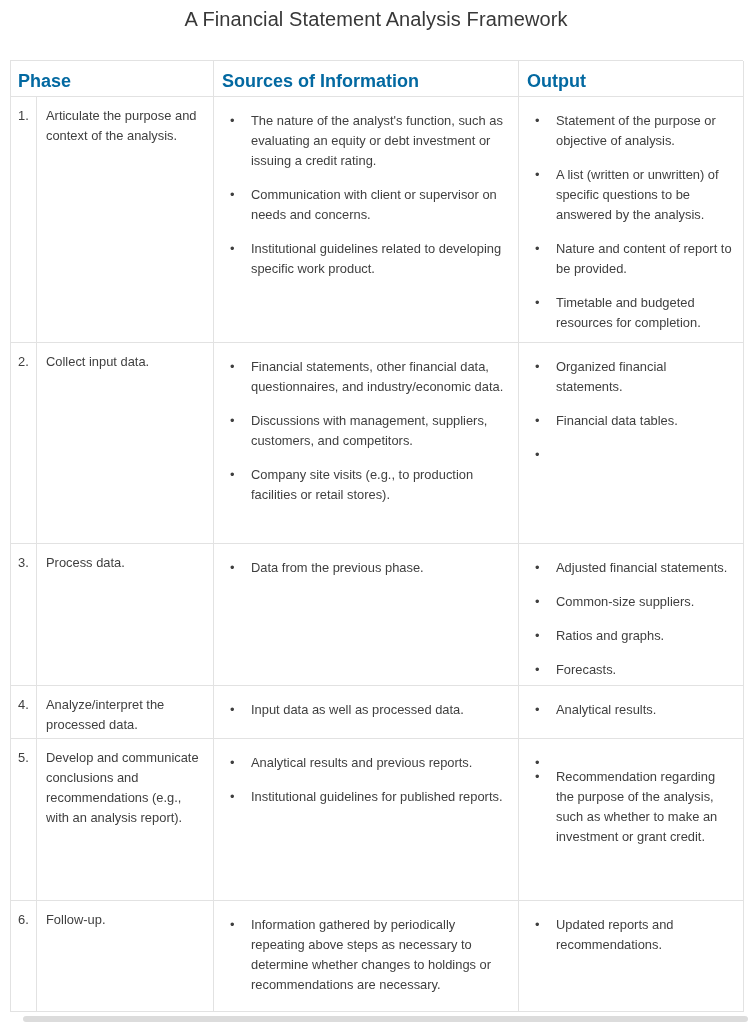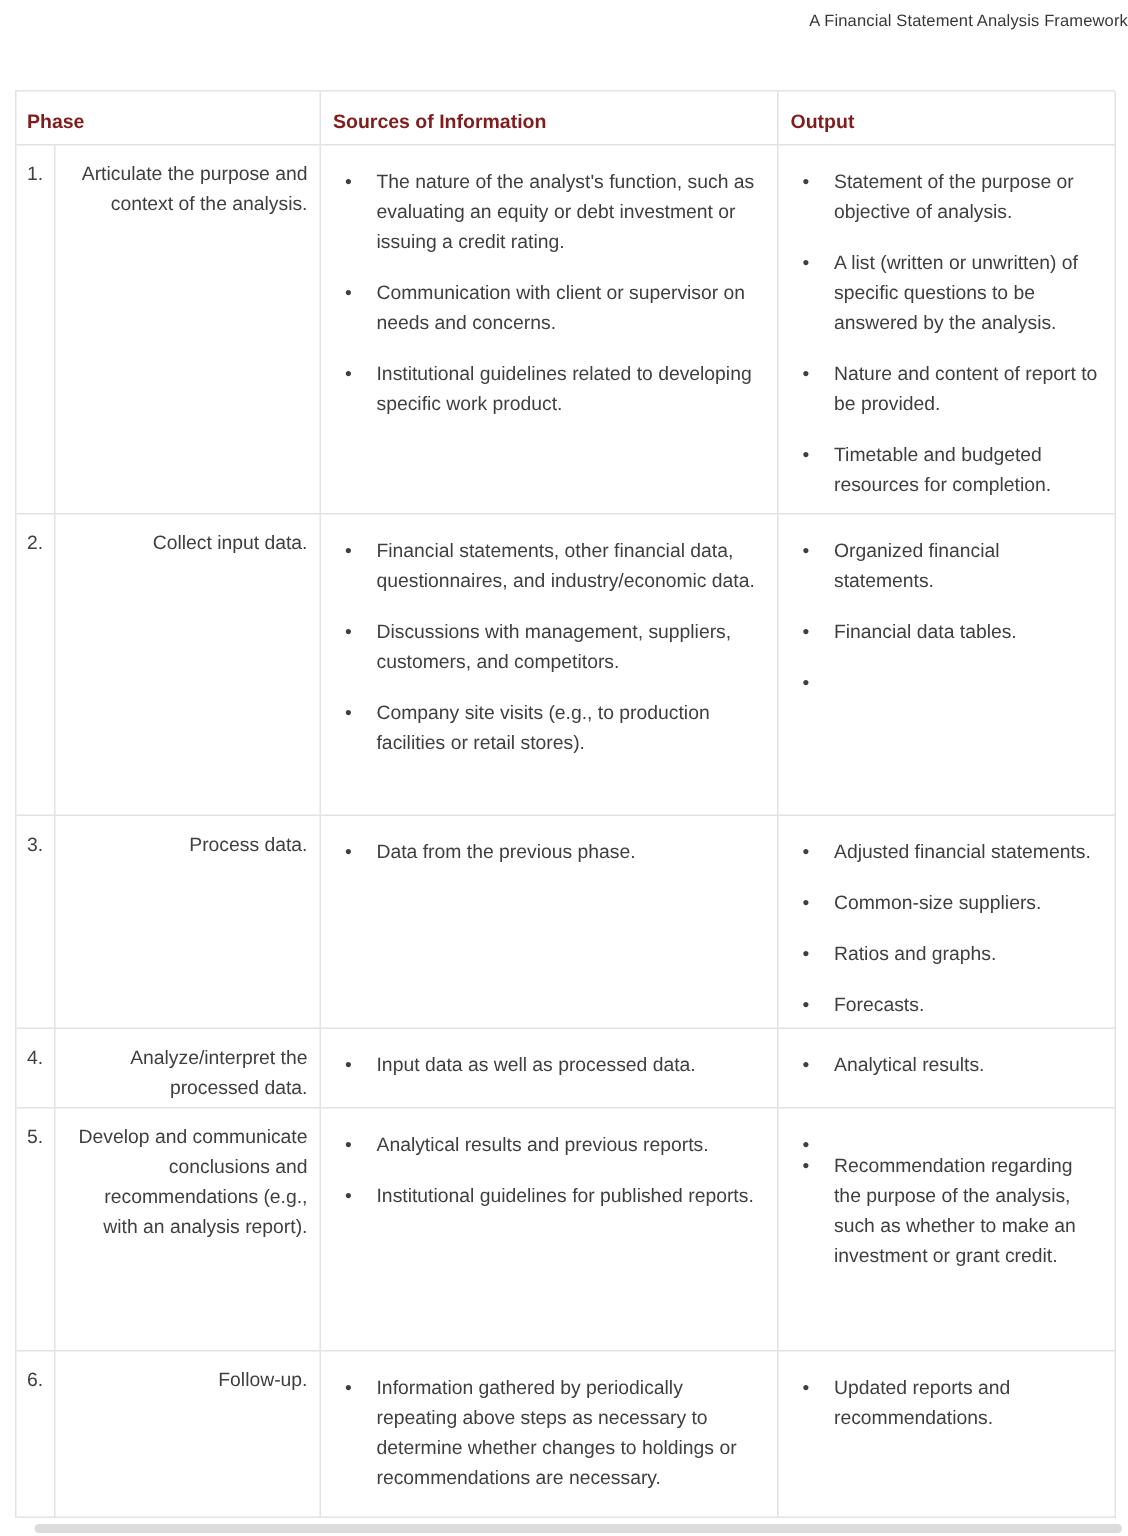--- a/index.html
+++ b/index.html
@@ -4,24 +4,24 @@
 <style>
   * { box-sizing: border-box; margin: 0; padding: 0; }
   html, body { width: 752px; height: 1024px; }
   body {
     background: #ffffff;
     font-family: "Liberation Sans", sans-serif;
     color: #3f3f3f;
     overflow: hidden;
   }
   .title {
-    text-align: right;
+    text-align: center;
     margin-top: 8px;
     height: 22px;
-    font-size: 11px;
+    font-size: 20px;
     font-weight: 400;
     color: #383838;
     letter-spacing: 0.1px;
   }
   .tbl {
     margin: 30px 9px 0 10px;
     display: grid;
     grid-template-columns: 26px 177px 305px 225px;
     grid-template-rows: 36px 246px 201px 142px 53px 162px 111px;
     border-top: 1px solid #e2e2e2;
@@ -29,27 +29,27 @@
   }
   .cell {
     border-right: 1px solid #e2e2e2;
     border-bottom: 1px solid #e2e2e2;
     overflow: hidden;
     font-size: 12.9px;
     line-height: 20px;
   }
   .th {
     font-weight: bold;
-    font-size: 13px;
-    color: #7f1d1d;
+    font-size: 18px;
+    color: #0369a1;
     padding: 10px 8px 0 8px;
   }
   .span2 { grid-column: 1 / 3; padding-left: 7px; }
   .num   { padding: 9px 0 0 7px; }
-  .phase { padding: 9px 8px 0 9px; text-align: right; }
+  .phase { padding: 9px 8px 0 9px; }
   .list  { padding: 14px 8px 0 0; }
   .bi { position: relative; padding-left: 37px; margin-bottom: 14px; }
   .dot { position: absolute; left: 16px; top: 0; color: #3f3f3f; }
   .bar {
     height: 6px;
     background: #dcdcdc;
     border-radius: 3px;
     margin: 4px 4px 0 23px;
   }
 </style>

